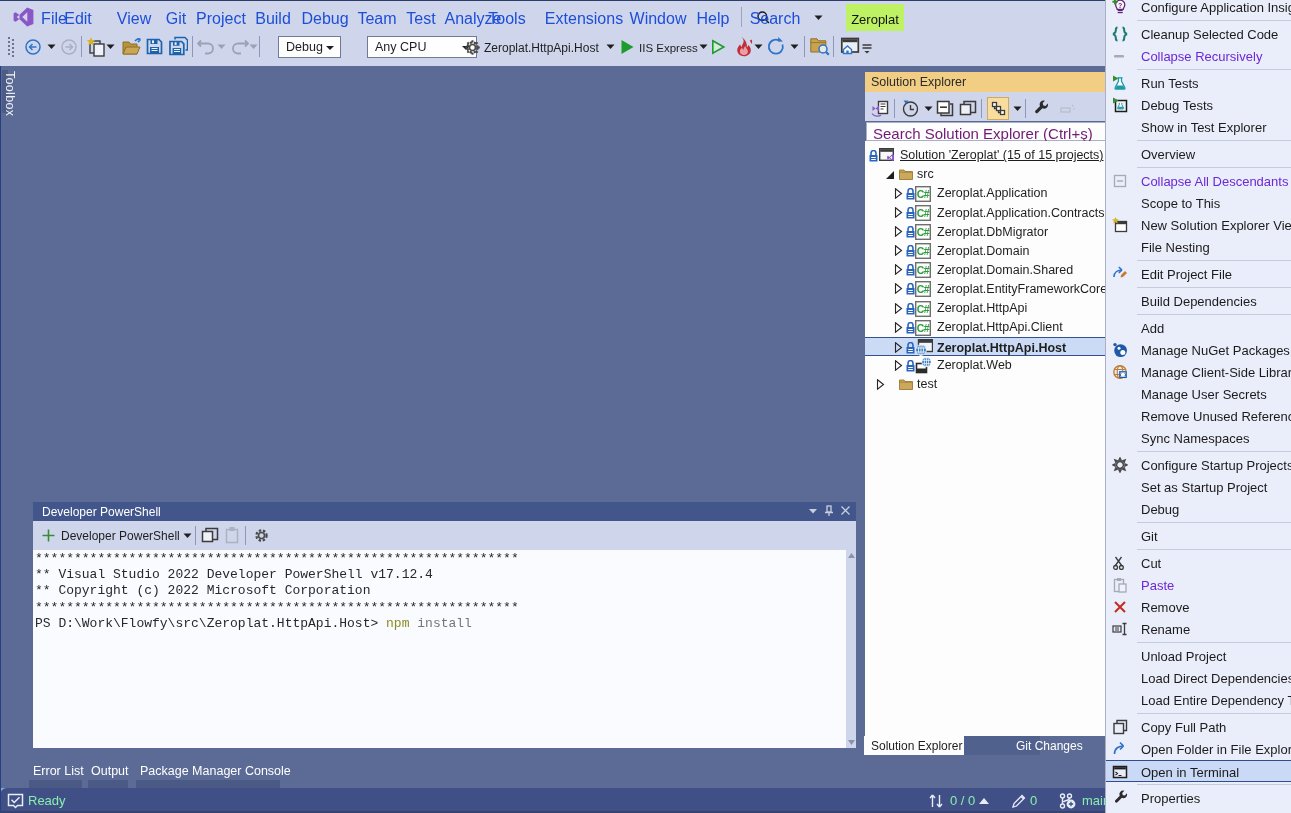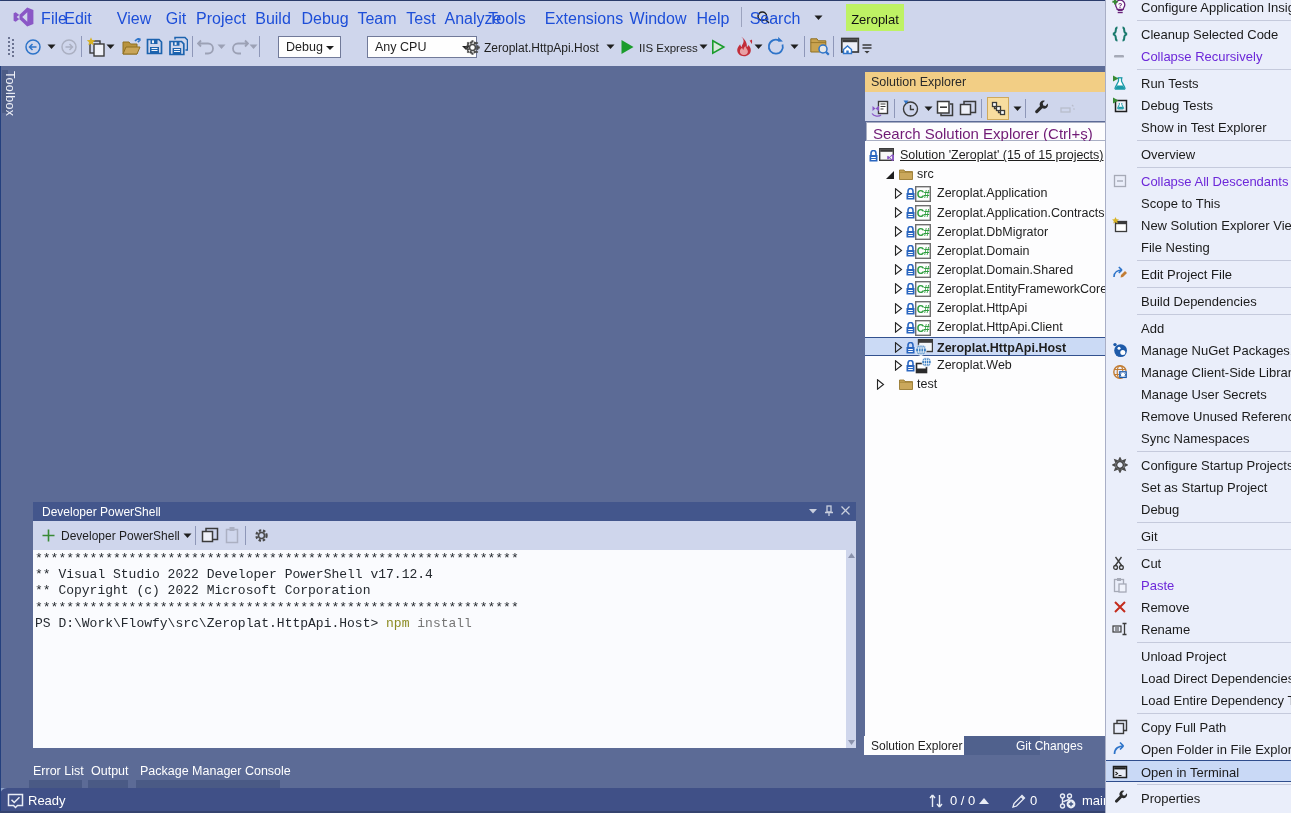--- a/index.html
+++ b/index.html
@@ -46,21 +46,21 @@
 #sesearch span { position:absolute; left:6px; top:2px; font-size:15px; color:#701a75; }
 #setree { position:absolute; left:0; top:69px; width:426px; height:595px; background:#FDFDFE; }
 .trow { position:absolute; left:0; width:426px; height:19.1px; font-size:12.5px; color:#1E1E1E; }
 .trow .txt { position:absolute; top:2.5px; white-space:nowrap; }
 .trow.proj .txt { left:72px; }
 #selrow { position:absolute; left:0; top:195.7px; width:426px; height:19.1px; background:#CBDAF5; border-top:1px solid #33518F; border-bottom:1px solid #33518F; }
 #setab1 { position:absolute; left:-1px; top:664px; width:100px; height:19px; background:#FDFDFE; color:#1E1E1E; font-size:12px; white-space:nowrap; }
 #setab2 { position:absolute; left:99px; top:664px; width:76px; height:19px; background:#50618D; color:#FFFFFF; font-size:12px; white-space:nowrap; }
 
 
-#status { left:0; top:788px; width:1291px; height:25px; background:#405087; color:#ffffff; font-size:13px; border-top-left-radius:7px; }
+#status { left:0; top:788px; width:1291px; height:25px; background:#405087; color:#86efac; font-size:13px; border-top-left-radius:7px; }
 
 
 #cmenu { left:1105px; top:-4px; width:187px; height:820px; background:#EAEEFA; border-left:1px solid #A9AFC6; }
 .mi { position:relative; height:22px; }
 .mi .mtext { position:absolute; left:35px; top:4px; font-size:13px; color:#1B1B1B; white-space:nowrap; }
 .mi.dis .mtext { color:#6d28d9; }
 .mi.hl { background:#C9D9F6; border-top:1px solid #2F4D8C; border-bottom:1px solid #2F4D8C; height:22px; }
 .msep { height:5px; position:relative; }
 .msep::after { content:""; position:absolute; left:31px; right:0; top:2px; height:1px; background:#C5CADC; }
 .micon { position:absolute; left:6px; top:3px; width:16px; height:16px; }

